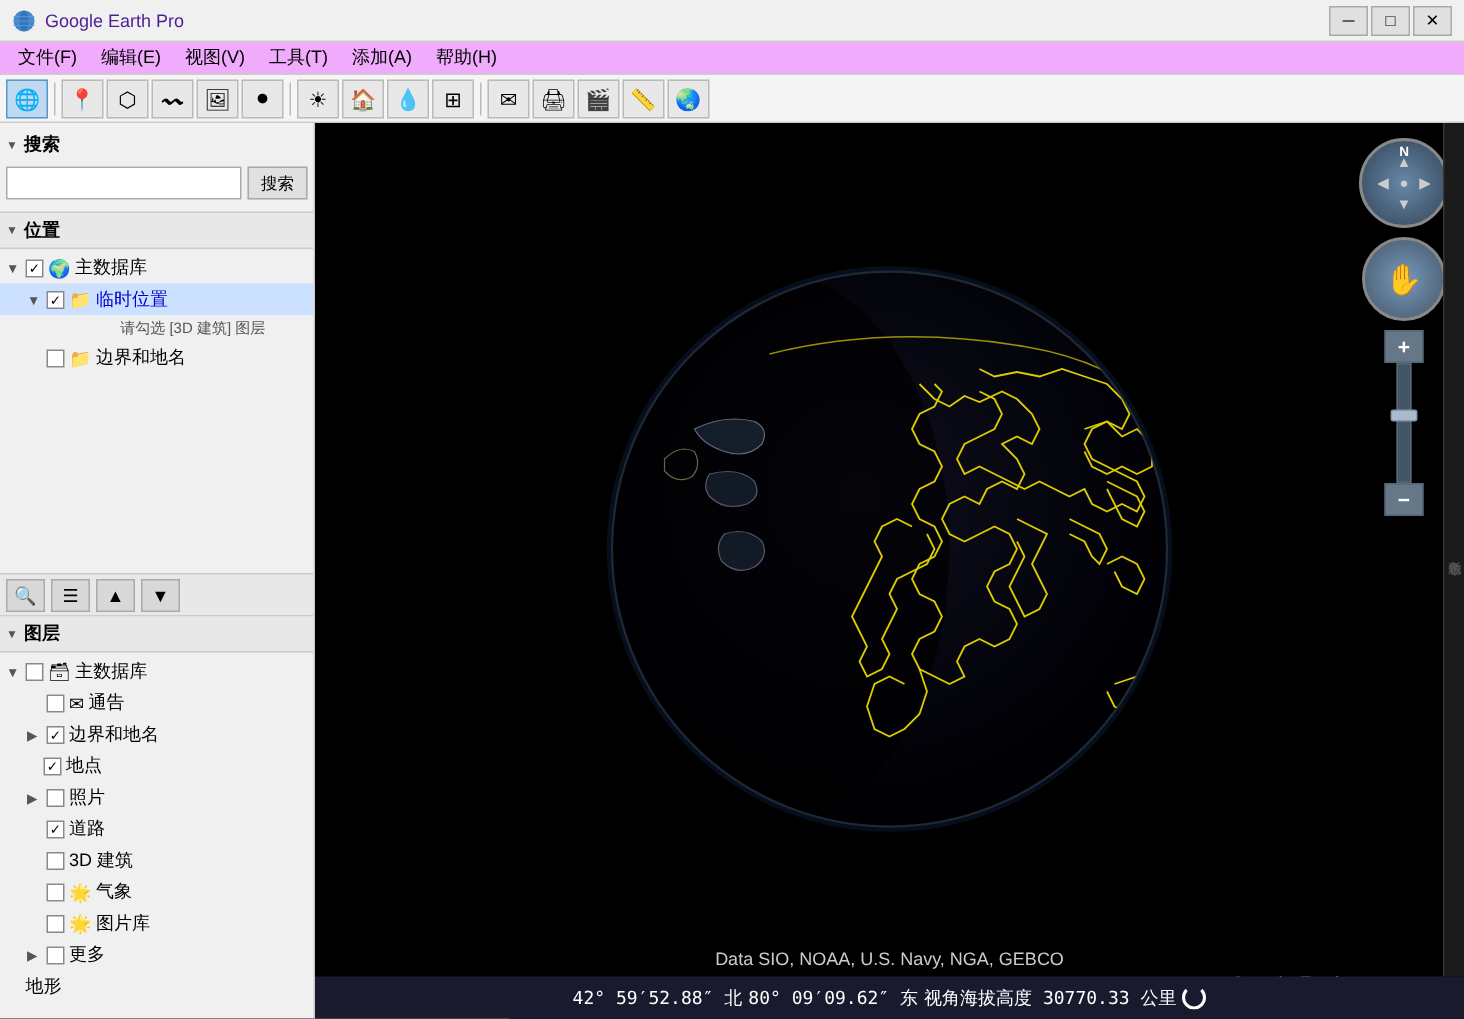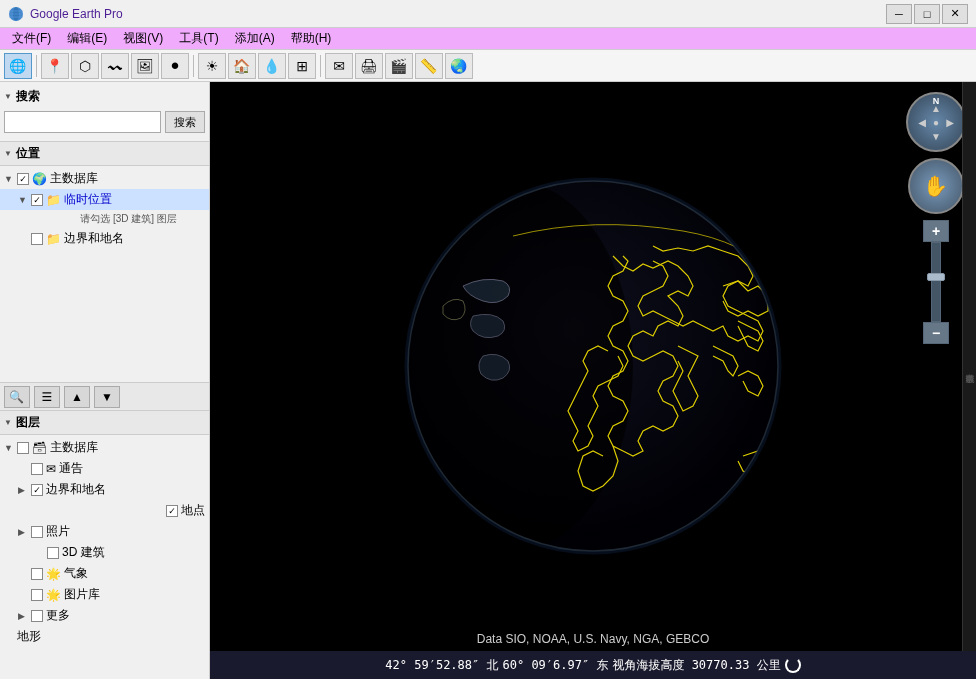--- a/index.html
+++ b/index.html
@@ -494,34 +494,39 @@
           <span class="folder-icon">✉</span>
           <span class="tree-label">通告</span>
         </div>
 
         <div class="tree-item" style="padding-left:18px;">
           <span class="expander">▶</span>
           <span class="checkbox checked"></span>
           <span class="tree-label">边界和地名</span>
         </div>
 
-        <div class="tree-item" style="padding-left:36px;justify-content:flex-end;">
+        <div class="tree-item" style="padding-left:16px;">
           <span class="expander"> </span>
           <span class="checkbox checked"></span>
           <span class="tree-label">地点</span>
         </div>
 
         <div class="tree-item" style="padding-left:18px;">
           <span class="expander">▶</span>
           <span class="checkbox"></span>
           <span class="tree-label">照片</span>
         </div>
 
-
-        <div class="tree-item" style="padding-left:34px;">
+        <div class="tree-item" style="padding-left:18px;">
+          <span class="expander"> </span>
+          <span class="checkbox checked"></span>
+          <span class="tree-label">道路</span>
+        </div>
+
+        <div class="tree-item" style="padding-left:18px;">
           <span class="expander"> </span>
           <span class="checkbox"></span>
           <span class="tree-label">3D 建筑</span>
         </div>
 
         <div class="tree-item" style="padding-left:18px;">
           <span class="expander"> </span>
           <span class="checkbox"></span>
           <span class="folder-icon">🌟</span>
           <span class="tree-label">气象</span>
@@ -607,21 +612,21 @@
     </div>
 
     <div id="attribution">
       <div>Data SIO, NOAA, U.S. Navy, NGA, GEBCO</div>
     </div>
 
     <div id="google-earth-logo">Google Earth</div>
 
     <div id="status-bar">
       <span>42° 59′52.88″ 北</span>
-      <span>60° 09′6.97″ 东</span>
+      <span>80° 09′09.62″ 东</span>
       <span>视角海拔高度  30770.33 公里</span>
       <div id="status-spinner"></div>
     </div>
 
     <div id="nav-controls">
 
       <div id="compass">
         <span id="compass-n">N</span>
         <div id="compass-arrows">
           <div class="compass-btn"></div>

